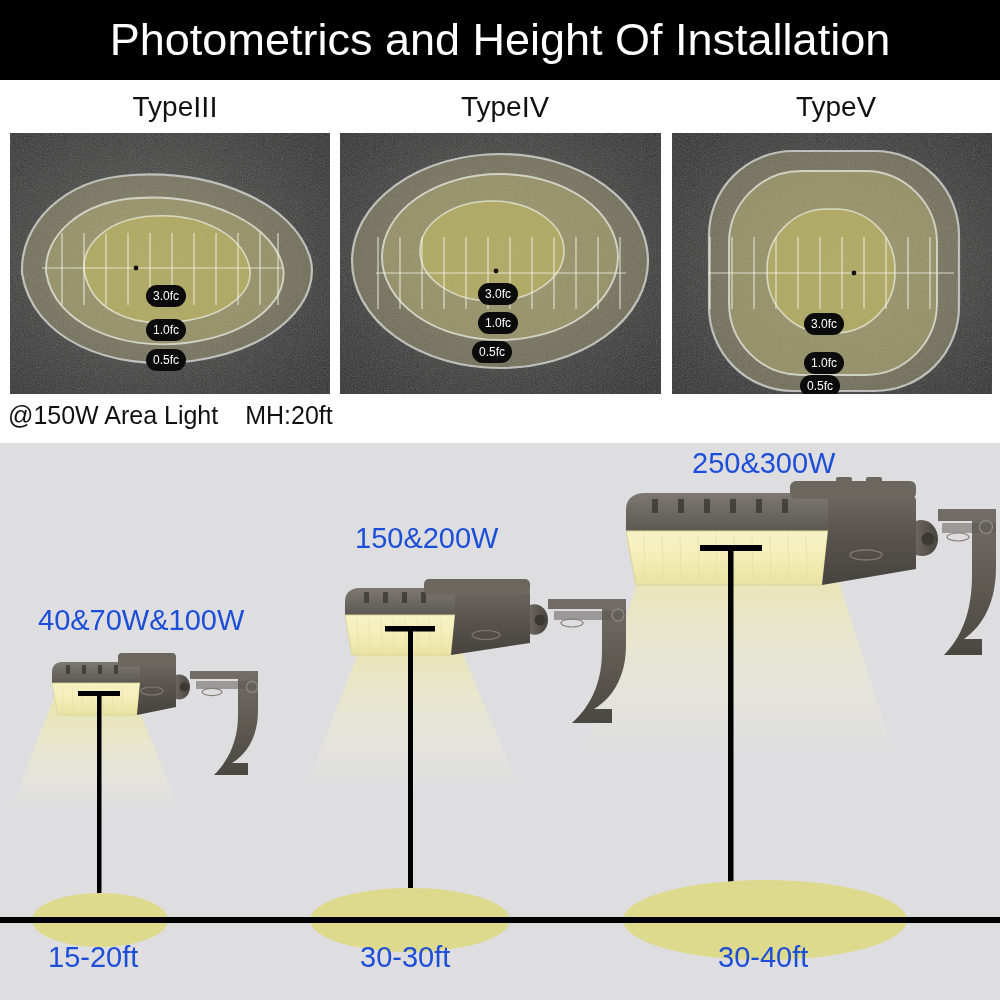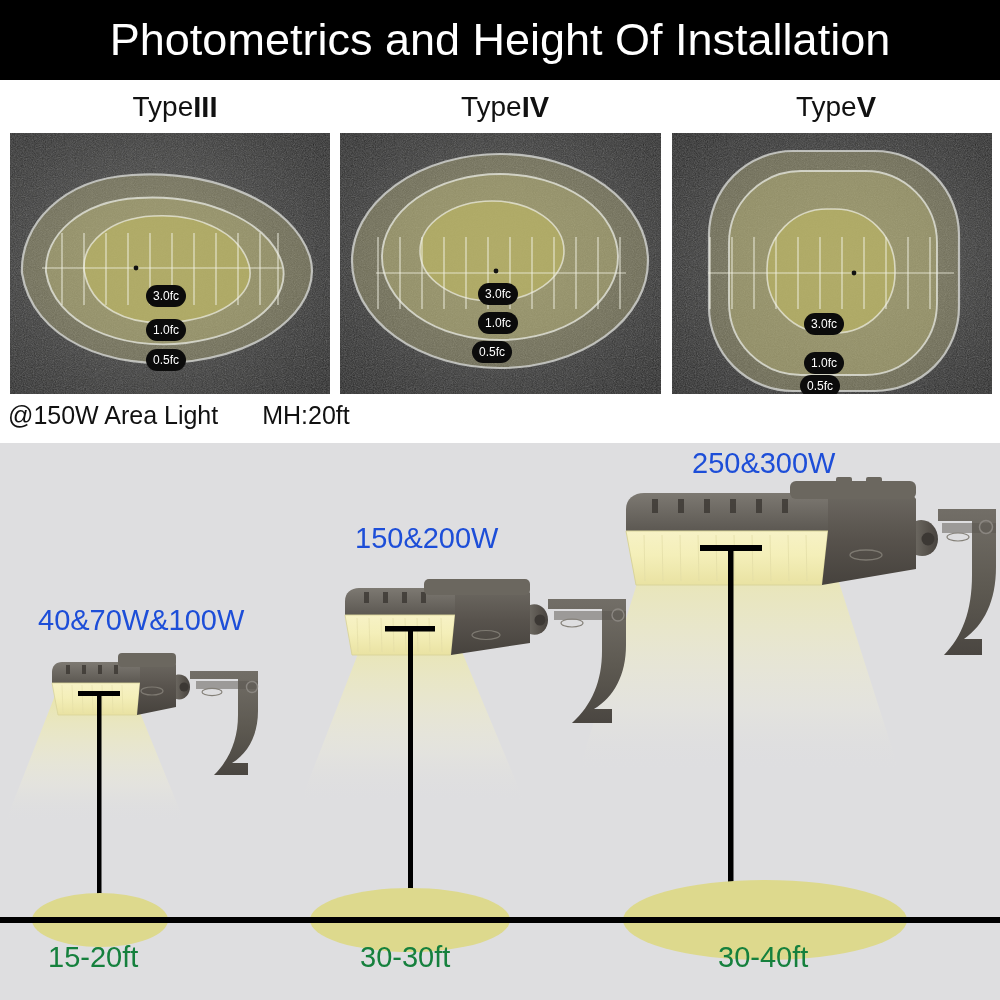--- a/index.html
+++ b/index.html
@@ -22,21 +22,21 @@
     color:#ffffff;font-size:45px;font-weight:400;letter-spacing:0px;
     white-space:nowrap;
   }
 
   
   .type-label{
     position:absolute;top:88px;height:38px;
     display:flex;align-items:center;justify-content:center;
     font-size:28px;color:#111;white-space:nowrap;
   }
-  .type-label .num{font-weight:bold;font-size:29px;}
+  .type-label .num{font-weight:normal;font-size:29px;}
   .tl0{left:10px;width:330px;}
   .tl1{left:340px;width:330px;}
   .tl2{left:672px;width:328px;}
 
   
   .photo-panel{
     position:absolute;top:133px;height:261px;overflow:hidden;
     background:#2e2e2e;
   }
   .pp0{left:10px;width:320px;}
@@ -54,40 +54,40 @@
     white-space:nowrap;
     text-align:center;
   }
 
   
   .caption{
     position:absolute;left:8px;top:398px;height:34px;
     display:flex;align-items:center;
     font-size:25px;color:#111;white-space:nowrap;
   }
-  .caption .mh{margin-left:44px;}
+  .caption .mh{margin-left:27px;}
 
   
   .lower{
     position:absolute;left:0;top:443px;width:1000px;height:557px;
     background:#dedee0;overflow:hidden;
   }
   .lower svg.scene{position:absolute;left:0;top:0;width:1000px;height:557px;}
 
   .watt-label{
     position:absolute;height:34px;display:flex;align-items:center;
     font-size:29px;color:#1d4ed8;white-space:nowrap;
   }
   .wl0{left:38px;top:160px;}
   .wl1{left:355px;top:78px;}
   .wl2{left:692px;top:3px;}
 
   .height-label{
     position:absolute;height:34px;display:flex;align-items:center;
-    font-size:29px;color:#15803d;white-space:nowrap;
+    font-size:29px;color:#1d4ed8;white-space:nowrap;
   }
   .hl0{left:48px;top:497px;}
   .hl1{left:360px;top:497px;}
   .hl2{left:718px;top:497px;}
 </style>
 </head>
 <body>
 
 <div id="page">
 

